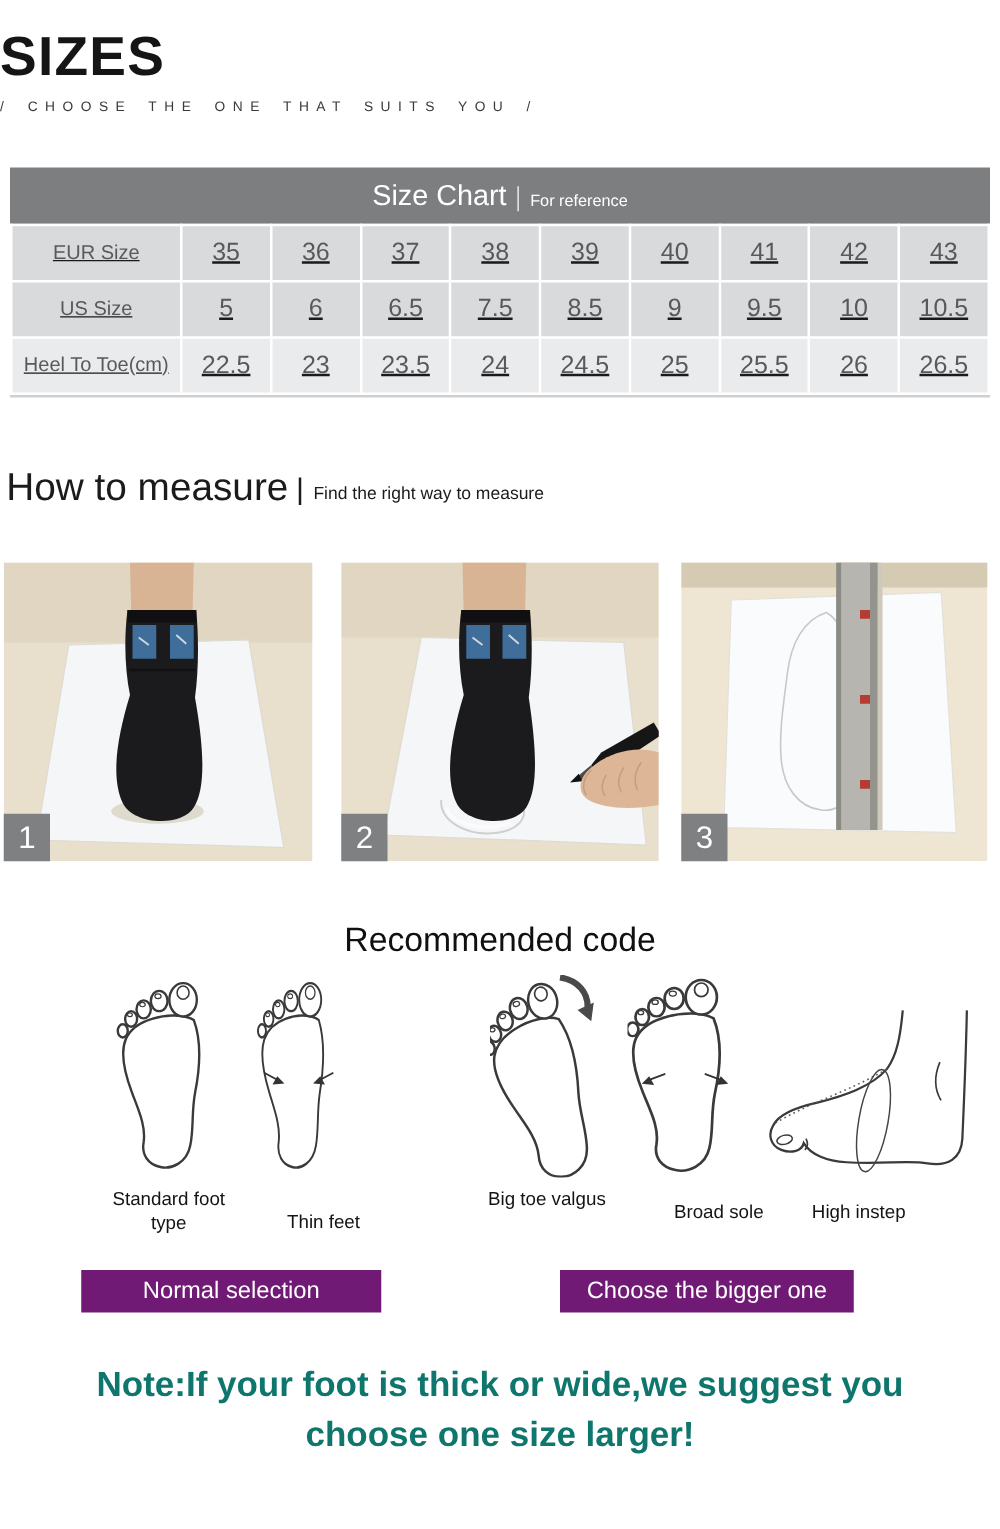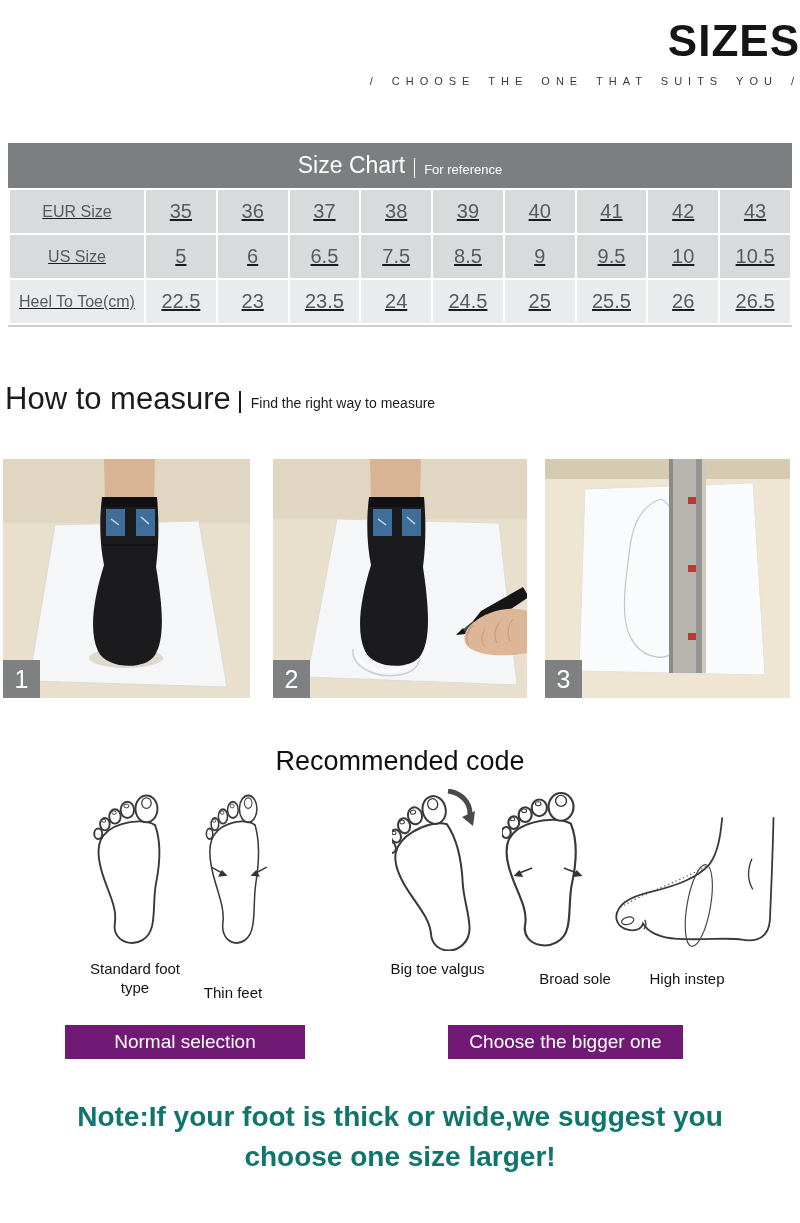--- a/index.html
+++ b/index.html
@@ -1,25 +1,25 @@
 <!DOCTYPE html>
 <html><head>
 <meta charset="utf-8">
 <style>
   html,body{margin:0;padding:0;}
   body{
     width:800px;height:1223px;overflow:hidden;background:#fff;
     font-family:"Liberation Sans", sans-serif;color:#1a1a1a;
   }
   
-  .hdr{text-align:right;padding-top:16px;}
+  .hdr{text-align:left;padding-top:21px;}
   .hdr-title{font-size:44px;font-weight:bold;letter-spacing:1px;color:#151515;}
   .hdr-sub{margin-top:9px;font-size:11px;letter-spacing:6px;word-spacing:4px;color:#3a3a3a;}
   
-  .size-table{margin:56px 8px 0 8px;border-bottom:2px solid #cfcfcf;}
+  .size-table{margin:42px 8px 0 8px;border-bottom:2px solid #cfcfcf;}
   .sc-header{height:45px;background:#7d7e80;display:flex;align-items:center;justify-content:center;}
   .sc-title{color:#fff;font-size:23px;}
   .sc-divider{width:1px;height:20px;background:#fff;margin:4px 9px 0 9px;}
   .sc-note{color:#fff;font-size:13px;margin-top:7px;}
   table.sc{width:100%;border-collapse:collapse;table-layout:fixed;text-decoration:underline;}
   table.sc td{border:2px solid #fff;height:43px;text-align:center;
               font-size:20px;color:#58595b;padding:0;}
   table.sc td.rowlabel{font-size:16px;width:134px;}
   tr.r1 td,tr.r2 td{background:#d9dadc;}
   tr.r3 td{background:#eaebed;}
@@ -42,21 +42,21 @@
   .feet{position:relative;height:168px;margin-top:12px;}
   .feet svg{position:absolute;}
   .f-standard{left:92px;top:2px;}
   .f-thin{left:196px;top:2px;}
   .f-valgus{left:392px;top:0px;}
   .f-broad{left:502px;top:2px;}
   .f-instep{left:598px;top:26px;}
   .feet-labels{position:relative;height:54px;}
   .flabel{position:absolute;text-align:center;font-size:15px;color:#141414;line-height:19px;}
   .fl0{left:75px;width:120px;top:2px;}
-  .fl1{left:178px;width:110px;top:26px;}
+  .fl1{left:178px;width:110px;top:20px;text-align:right;}
   .fl2{left:385px;width:105px;top:2px;}
   .fl3{left:520px;width:110px;top:12px;}
   .fl4{left:627px;width:120px;top:12px;}
   .buttons{position:relative;height:34px;margin-top:14px;}
   .gbtn{position:absolute;height:34px;background:#701a75;color:#fff;font-size:19px;
         text-align:center;line-height:34px;}
   .gbtn-left{left:65px;width:240px;}
   .gbtn-right{left:448px;width:235px;}
   
   .note{margin-top:38px;text-align:center;font-weight:bold;font-size:28px;

